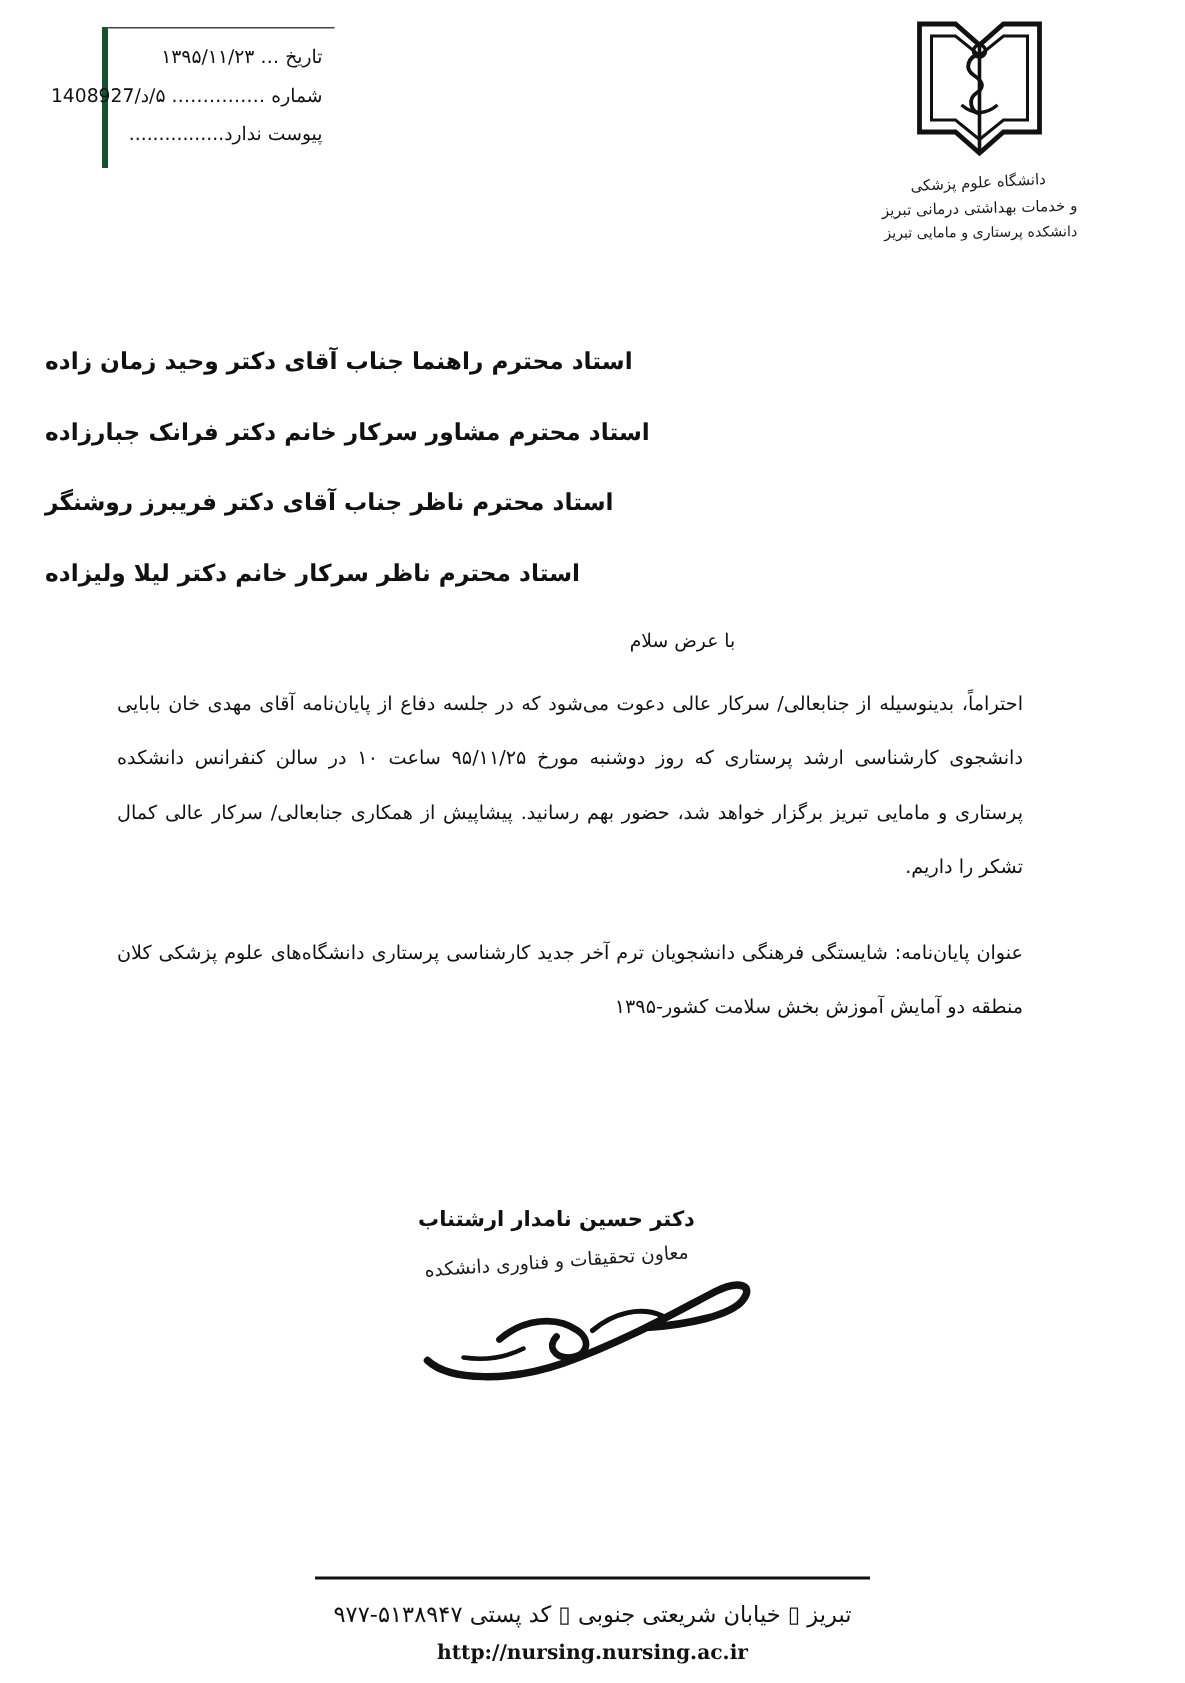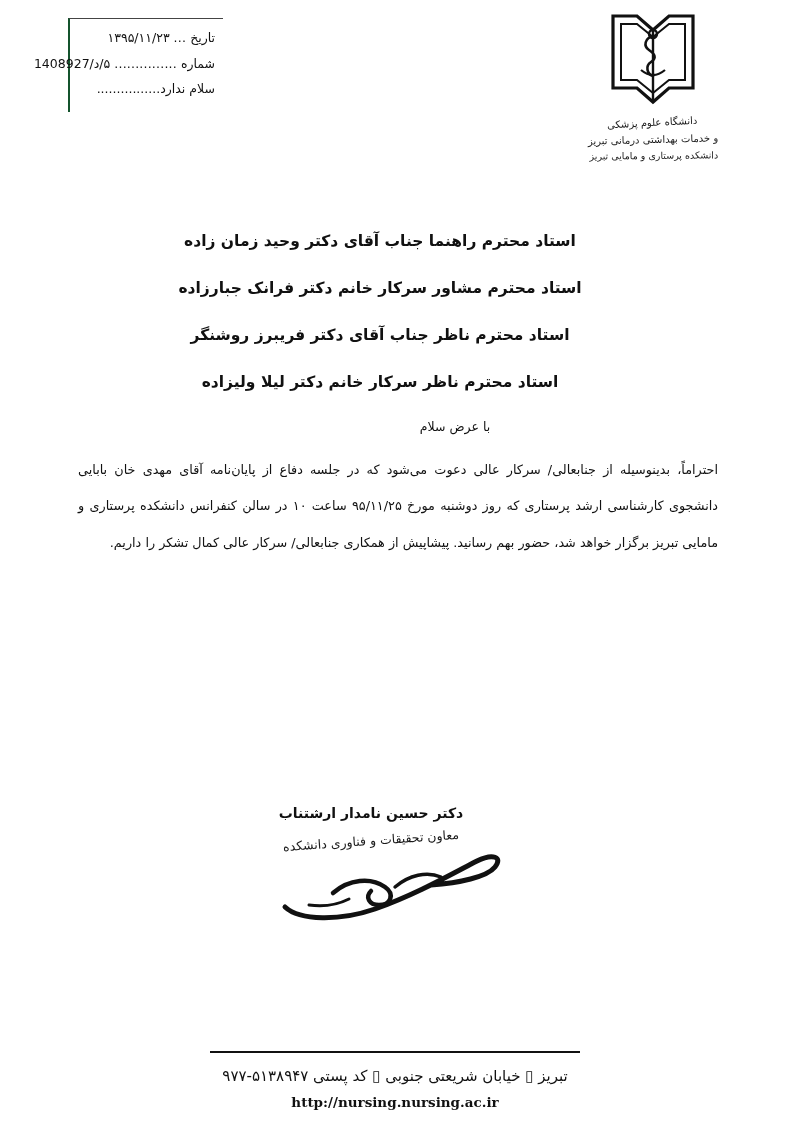--- a/index.html
+++ b/index.html
@@ -30,21 +30,21 @@
     height: 195px;
   }
 
   
   .meta-box {
     position: absolute;
     top: 18px;
     left: 68px;
     width: 155px;
     border-top: 1px solid #444;
-    border-left: 2px solid #14532d;
+    border-left: 4px solid #14532d;
     padding: 6px 8px 10px 6px;
     box-sizing: border-box;
     text-align: right;
     direction: rtl;
   }
   .meta-row {
     font-size: 12.5px;
     line-height: 2.05;
     white-space: nowrap;
     letter-spacing: 0.2px;
@@ -100,36 +100,36 @@
     padding-left: 30px;
     padding-right: 60px;
     text-align: left;
     direction: rtl;
   }
   .addressee {
     font-size: 15.5px;
     font-weight: bold;
     line-height: 1.35;
     margin-bottom: 26px;
-    text-align: center;
+    text-align: left;
     letter-spacing: 0.1px;
   }
 
   .salutation {
     margin-top: 18px;
     padding-left: 120px;
     text-align: center;
     font-size: 12.5px;
     direction: rtl;
   }
 
   
   .body-text {
     margin-top: 18px;
-    padding-right: 72px;
+    padding-right: 108px;
     padding-left: 78px;
     direction: rtl;
     text-align: justify;
     font-size: 12.8px;
     line-height: 2.85;
   }
   .body-text p {
     margin: 0 0 14px 0;
     text-align: justify;
     text-justify: inter-word;
@@ -224,21 +224,21 @@
         <span class="meta-label">تاریخ</span>
         <span class="meta-dots">...</span>
         <span class="meta-value">۱۳۹۵/۱۱/۲۳</span>
       </div>
       <div class="meta-row">
         <span class="meta-label">شماره</span>
         <span class="meta-dots">...............</span>
         <span class="meta-value">۵/د/1408927</span>
       </div>
       <div class="meta-row">
-        <span class="meta-label">سلام</span>
+        <span class="meta-label">پیوست</span>
         <span class="meta-value">ندارد................</span>
       </div>
     </div>
 
 
     <div class="logo-wrap">
       <div class="logo-emblem">
         <svg width="92" height="100" viewBox="0 0 92 100" xmlns="http://www.w3.org/2000/svg">
 
           <path d="M6 6 L30 6 L46 20 L62 6 L86 6 L86 78 L62 78 L46 92 L30 78 L6 78 Z" fill="none" stroke="#111" stroke-width="3.2"></path>
@@ -263,20 +263,21 @@
     <div class="addressee">استاد محترم راهنما  جناب آقای دکتر وحید زمان زاده</div>
     <div class="addressee">استاد محترم مشاور سرکار خانم دکتر فرانک جبارزاده</div>
     <div class="addressee">استاد محترم ناظر جناب آقای دکتر فریبرز روشنگر</div>
     <div class="addressee">استاد محترم ناظر سرکار خانم  دکتر لیلا ولیزاده</div>
   </div>
 
   <div class="salutation">با عرض سلام</div>
 
   <div class="body-text">
     <p>احتراماً، بدینوسیله از جنابعالی/ سرکار عالی دعوت می‌شود که در جلسه دفاع از پایان‌نامه آقای مهدی خان بابایی دانشجوی کارشناسی ارشد پرستاری که روز دوشنبه مورخ ۹۵/۱۱/۲۵ ساعت ۱۰ در سالن کنفرانس دانشکده پرستاری و مامایی تبریز برگزار خواهد شد، حضور بهم رسانید. پیشاپیش از همکاری جنابعالی/ سرکار عالی  کمال تشکر را داریم.</p>
+    <p class="title-para">عنوان پایان‌نامه: شایستگی فرهنگی دانشجویان ترم آخر جدید کارشناسی پرستاری دانشگاه‌های علوم پزشکی کلان منطقه دو آمایش آموزش بخش سلامت کشور-۱۳۹۵</p>
   </div>
 
   <div class="signature">
     <div class="sig-name">دکتر حسین نامدار ارشتناب</div>
     <div class="sig-title">معاون تحقیقات و فناوری دانشکده</div>
     <div class="sig-scribble">
       <svg width="300" height="90" viewBox="0 0 300 90" xmlns="http://www.w3.org/2000/svg">
         <g fill="none" stroke="#111" stroke-linecap="round" stroke-linejoin="round">
           <path d="M40 72 C55 86 95 86 130 74 C170 60 205 40 232 26 C248 18 258 22 250 32 C242 42 214 48 186 50" stroke-width="5"></path>
           <path d="M88 58 C104 44 126 42 140 52 C150 59 146 70 134 70 C124 70 120 62 126 56" stroke-width="4.5"></path>

